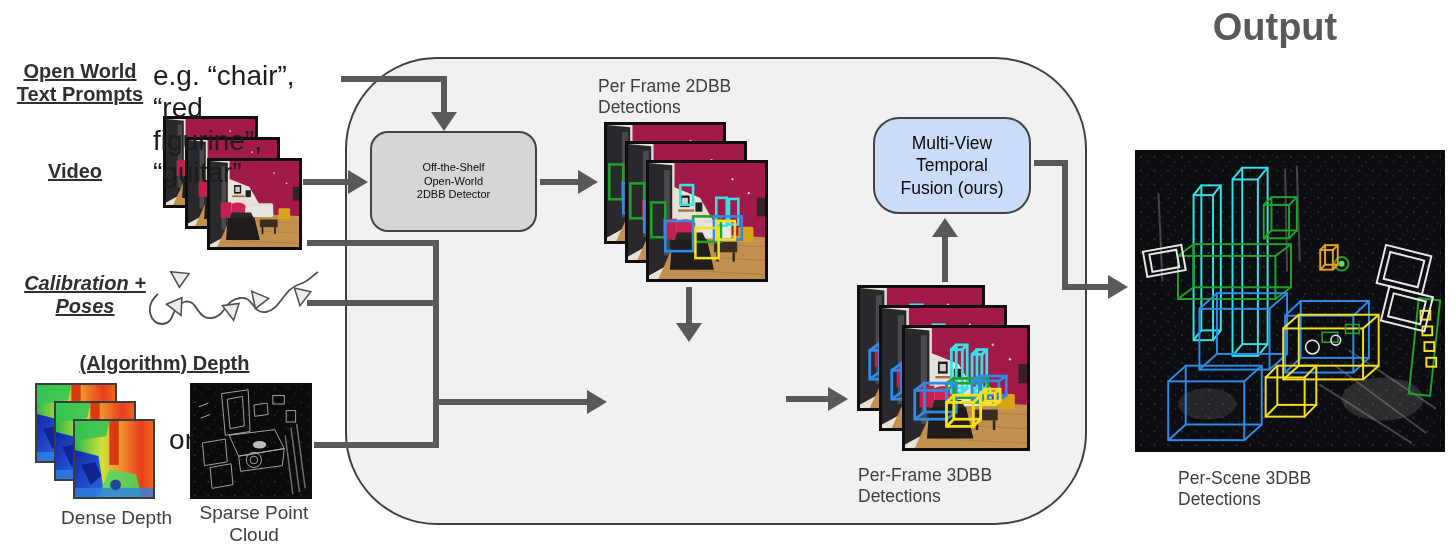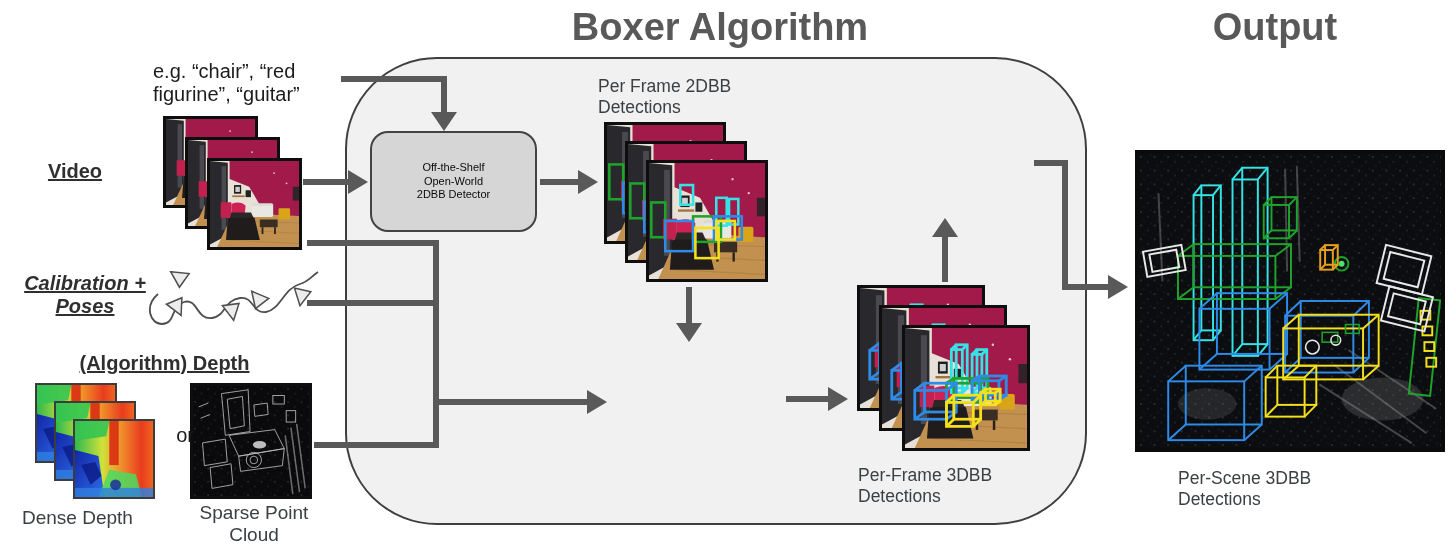--- a/index.html
+++ b/index.html
@@ -9,21 +9,21 @@
     --bbox-cyan:#35e3e6; --bbox-green:#1fa32a; --bbox-blue:#2e8be8;
     --bbox-yellow:#f5e01c; --bbox-white:#e8e8e8; --bbox-orange:#e8a01e;
   }
   html,body{margin:0;padding:0;background:#fff;}
   .canvas{position:relative;width:1456px;height:558px;background:#fff;overflow:hidden;
           font-family:"Liberation Sans",sans-serif;}
   .abs{position:absolute;box-sizing:border-box;}
   .hdr{font-size:38px;font-weight:bold;color:var(--header-text);text-align:center;z-index:6;}
   .inlabel{font-size:20px;font-weight:bold;color:var(--label-text);text-align:center;
            text-decoration:underline;line-height:1.16;white-space:pre-line;z-index:6;}
-  .plain{font-size:20px;color:#1c1c1c;line-height:1.16;white-space:pre-line;z-index:6;}
+  .plain{font-size:28px;color:#1c1c1c;line-height:1.16;white-space:pre-line;z-index:6;}
   .stage{font-size:17.5px;color:var(--stage-label-text);line-height:1.22;
          white-space:pre-line;z-index:6;}
   .container{background:var(--container-fill);border:2px solid var(--container-border);
              border-radius:92px;z-index:1;}
   .node{border:2.5px solid var(--box-border);display:flex;align-items:center;justify-content:center;
         text-align:center;white-space:pre-line;color:#0a0a0a;z-index:4;}
   .node.gray{background:var(--detector-fill);border-radius:18px;font-size:11px;line-height:1.27;}
   .node.blue{background:var(--ours-fill);border-radius:26px;}
   .seg{background:var(--arrow);z-index:3;}
   .ah{width:0;height:0;z-index:3;}
@@ -323,32 +323,33 @@
               <rect x="12" y="100" width="28" height="18"></rect>
             </g>
         </g>
       </g>
     </symbol>
   </defs>
 </svg>
 
 <div class="canvas">
 
-  <div class="abs hdr" style="left:540px;top:6px;width:360px;">Boxer Algorithm</div>
   <div class="abs hdr" style="left:1160px;top:6px;width:230px;">Output</div>
 
   <div class="abs container" style="left:345px;top:57px;width:742px;height:468px;"></div>
 
+  <div class="abs inlabel" style="left:10px;top:60px;width:140px;">Open World
+Text Prompts</div>
   <div class="abs plain" style="left:153px;top:60px;width:165px;">e.g. “chair”, “red
 figurine”, “guitar”</div>
   <div class="abs inlabel" style="left:30px;top:160px;width:90px;">Video</div>
   <div class="abs inlabel" style="left:10px;top:272px;width:150px;font-style:italic;">Calibration +
 Poses</div>
   <div class="abs inlabel" style="left:72px;top:352px;width:185px;">(Algorithm) Depth</div>
-  <div class="abs plain" style="left:22px;top:507px;width:150px;text-align:left;color:#3c4043;font-size:19px;">Dense Depth</div>
+  <div class="abs plain" style="left:22px;top:507px;width:150px;text-align:right;color:#3c4043;font-size:19px;">Dense Depth</div>
   <div class="abs plain" style="left:158px;top:424px;width:36px;text-align:right;">or</div>
   <div class="abs plain" style="left:190px;top:502px;width:128px;text-align:center;color:#3c4043;font-size:19px;">Sparse Point
 Cloud</div>
 
   <div class="abs stack" style="left:163px;top:116px;width:140px;height:135px;">
     <div class="frame" style="left:0px;top:0px;width:95px;height:92px;">
         <svg viewBox="0 0 100 100" preserveAspectRatio="none">
           <use href="#room"></use>
         </svg>
       </div>
@@ -388,20 +389,23 @@
 
   <div class="abs frame" style="left:190px;top:383px;width:122px;height:116px;z-index:4;">
     <svg viewBox="0 0 122 116" preserveAspectRatio="none">
         <use href="#sparsecloud"></use>
       </svg>
   </div>
 
   <div class="abs node gray" style="left:370px;top:131px;width:167px;height:101px;">Off-the-Shelf
 Open-World
 2DBB Detector</div>
+  <div class="abs node blue" style="left:873px;top:117px;width:158px;height:97px;font-size:17.5px;line-height:1.28;">Multi-View
+Temporal
+Fusion (ours)</div>
 
   <div class="abs stage" style="left:598px;top:76px;width:170px;">Per Frame 2DBB
 Detections</div>
   <div class="abs stage" style="left:858px;top:465px;width:180px;">Per-Frame 3DBB
 Detections</div>
   <div class="abs stage" style="left:1178px;top:468px;width:218px;">Per-Scene 3DBB
 Detections</div>
 
   <div class="abs stack" style="left:604px;top:122px;width:165px;height:161px;">
     <div class="frame" style="left:0px;top:0px;width:122px;height:122px;">

